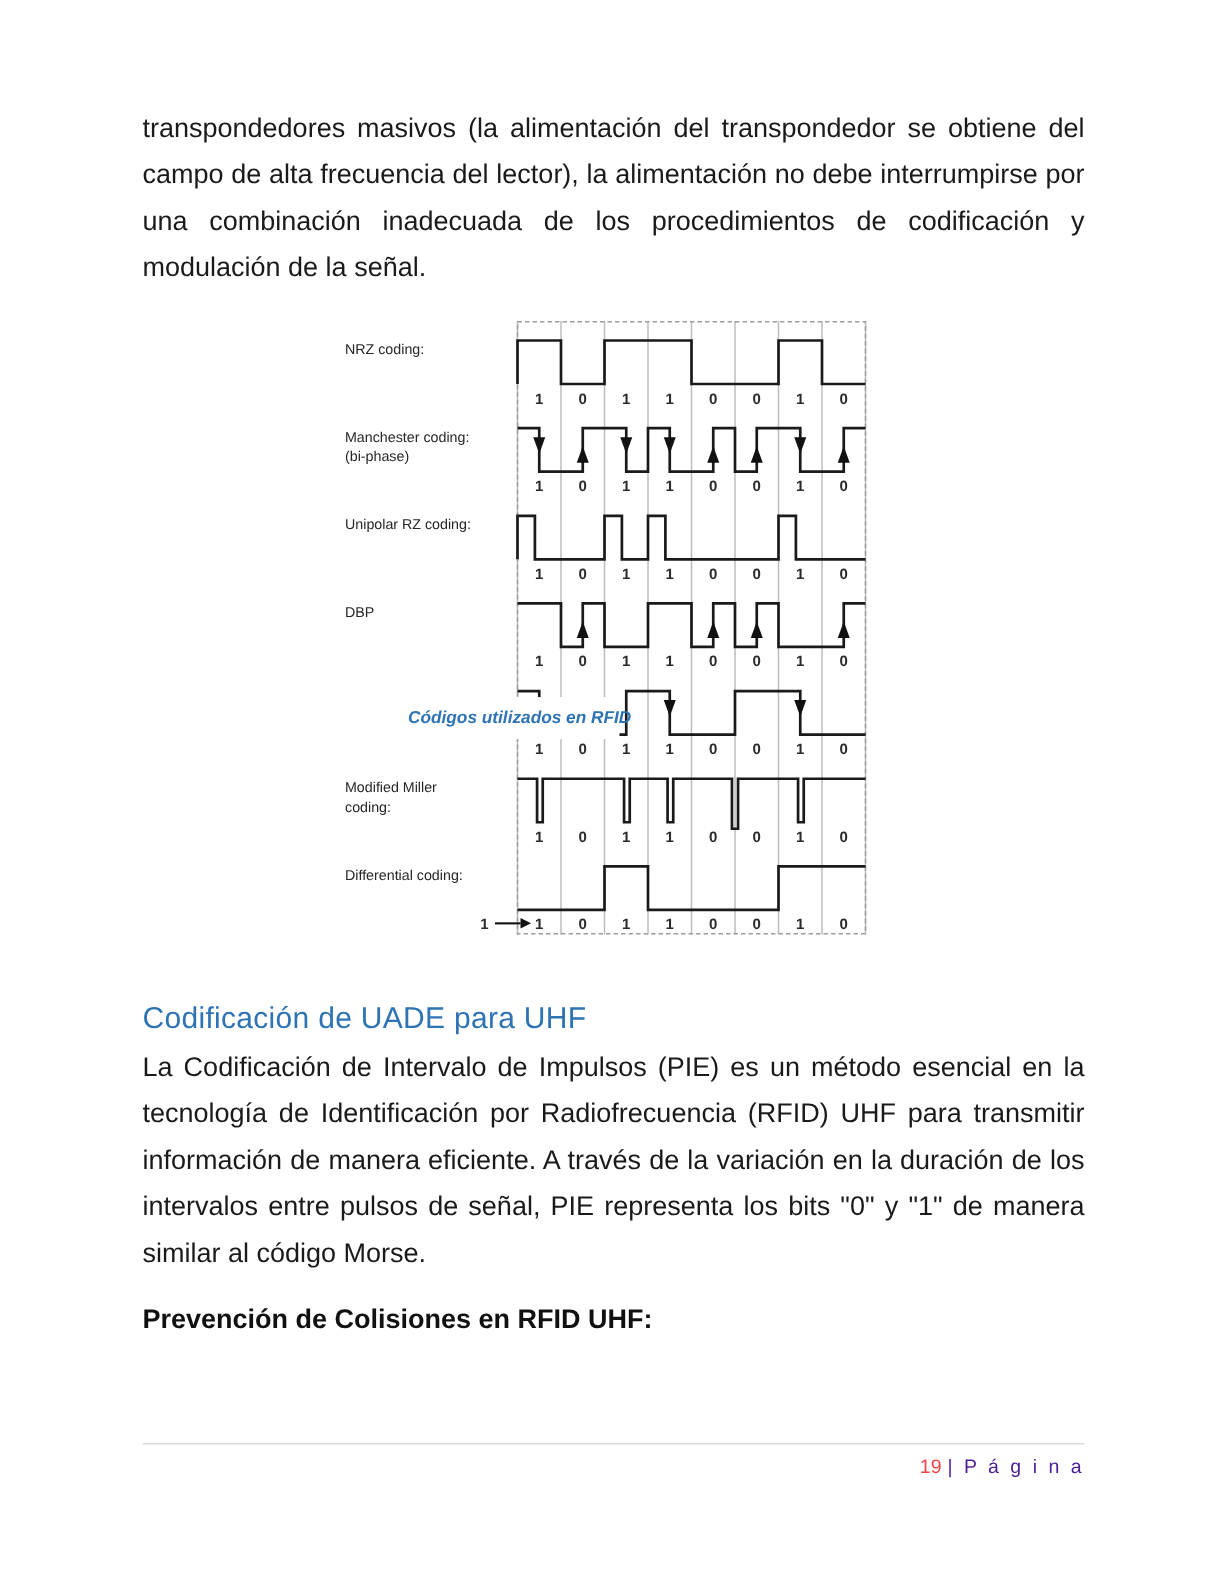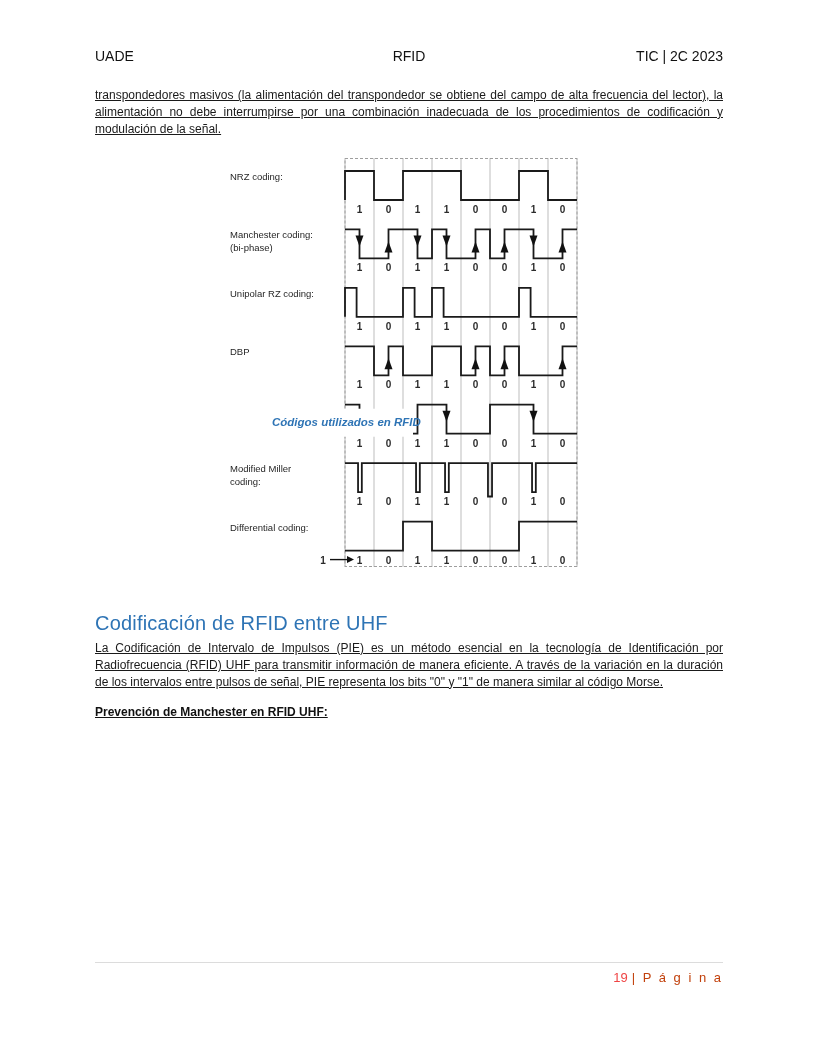--- a/index.html
+++ b/index.html
@@ -13,22 +13,22 @@
     overflow: hidden;
   }
   .content { padding: 48px 94px 0 95px; }
   .hdr {
     display: grid; grid-template-columns: 1fr auto 1fr;
     font-size: 14px; line-height: 1.2; color:#111;
   }
   .hdr .c { text-align: center; }
   .hdr .r { text-align: right; }
   .body-text p {
-    font-size: 12px; line-height: 17px;
-    text-align: justify; margin: 0 0 13px 0; text-decoration: underline;
+    font-size: 18px; line-height: 31px;
+    text-align: justify; margin: 0 0 13px 0;
   }
   .intro { margin-top: 22px !important; }
   .figure-wrap {
     position: relative;
     margin-top: 20px;
     width: 628px; height: 414px;
   }
   .figure-wrap svg { display:block; }
   .figure-wrap svg text { font-family: "Liberation Sans", sans-serif; }
   h2.sec {
@@ -40,33 +40,28 @@
     font-size: 14px; font-weight: 700;
     margin: 21px 0 18px 0; color:#111;
   }
   .footer {
     position: absolute; left: 95px; right: 94px; top: 962px;
     border-top: 1.5px solid #dcdcdc;
     padding-top: 7px;
     text-align: right; font-size: 13px;
   }
   .footer .pg  { color:#ef4444; }
-  .footer .pw  { color:#c2410c; letter-spacing: 2px; margin-left: 4px; }
+  .footer .pw  { color:#4c1d95; letter-spacing: 2px; margin-left: 4px; }
 </style>
 </head>
 <body>
 
 <div class="page">
   <div class="content">
 
-    <div class="hdr">
-      <span>UADE</span>
-      <span class="c">RFID</span>
-      <span class="r">TIC | 2C 2023</span>
-    </div>
 
     <div class="body-text">
       <p class="intro">transpondedores masivos (la alimentación del transpondedor se obtiene del campo de alta frecuencia del lector), la alimentación no debe interrumpirse por una combinación inadecuada de los procedimientos de codificación y modulación de la señal.</p>
     </div>
 
     <div class="figure-wrap">
       <svg width="628" height="414" viewBox="0 0 628 414">
           <line x1="250" y1="0" x2="250" y2="409" stroke="#bdbdbd" stroke-width="1"></line>
           <line x1="279" y1="0" x2="279" y2="409" stroke="#bdbdbd" stroke-width="1"></line>
           <line x1="308" y1="0" x2="308" y2="409" stroke="#bdbdbd" stroke-width="1"></line>
@@ -163,24 +158,24 @@
           <text x="380.5" y="405.58" text-anchor="middle" font-size="10" font-weight="700" fill="#2b2b2b">0</text>
           <text x="409.5" y="405.58" text-anchor="middle" font-size="10" font-weight="700" fill="#2b2b2b">0</text>
           <text x="438.5" y="405.58" text-anchor="middle" font-size="10" font-weight="700" fill="#2b2b2b">1</text>
           <text x="467.5" y="405.58" text-anchor="middle" font-size="10" font-weight="700" fill="#2b2b2b">0</text>
           <text x="228" y="405.58" text-anchor="middle" font-size="10" font-weight="700" fill="#2b2b2b">1</text>
           <line x1="235" y1="401.58" x2="252" y2="401.58" stroke="#111" stroke-width="1.4"></line>
           <polygon points="252,398.08 252,405.08 259,401.58" fill="#111"></polygon>
         </svg>
     </div>
 
-    <h2 class="sec">Codificación de RFID entre UHF</h2>
+    <h2 class="sec">Codificación de UADE para UHF</h2>
 
     <div class="body-text">
       <p>La Codificación de Intervalo de Impulsos (PIE) es un método esencial en la tecnología de Identificación por Radiofrecuencia (RFID) UHF para transmitir información de manera eficiente. A través de la variación en la duración de los intervalos entre pulsos de señal, PIE representa los bits "0" y "1" de manera similar al código Morse.</p>
-      <p class="subhead">Prevención de Manchester en RFID UHF:</p>
+      <p class="subhead">Prevención de Colisiones en RFID UHF:</p>
     </div>
   </div>
 
   <div class="footer">
     <span class="pg">19</span><span class="pw">| P á g i n a</span>
   </div>
 </div>
 
 </body></html>

